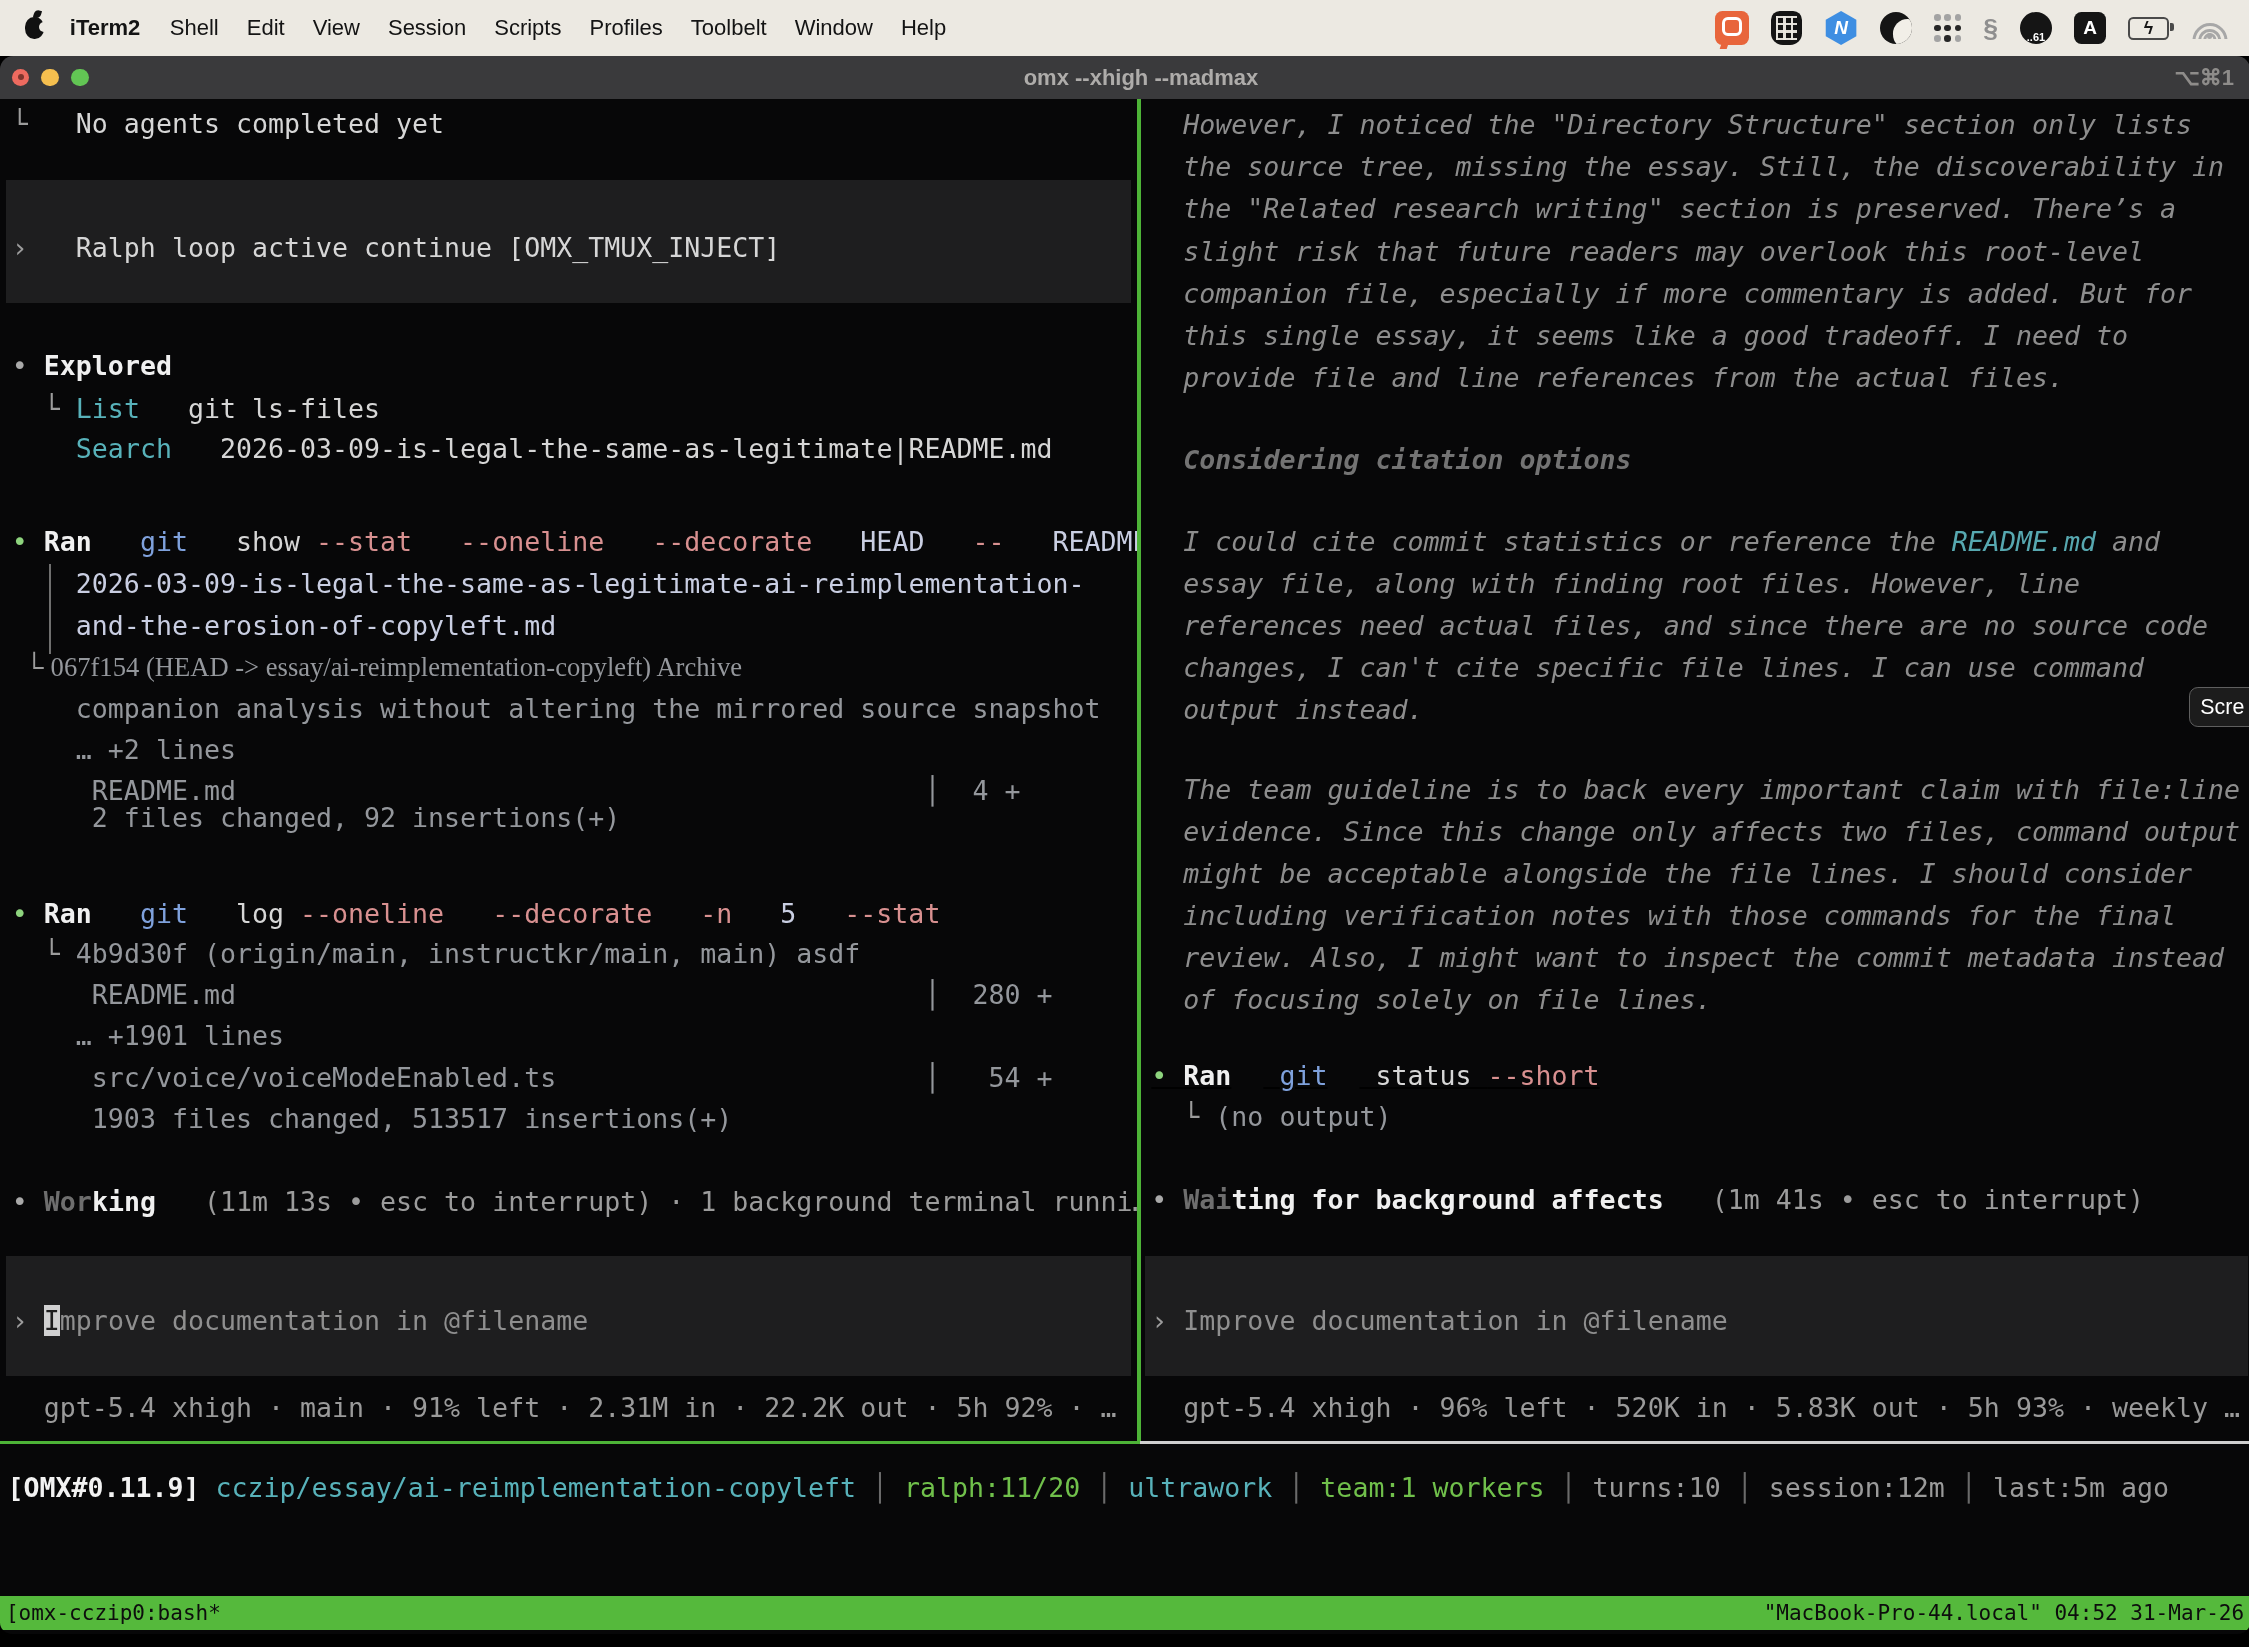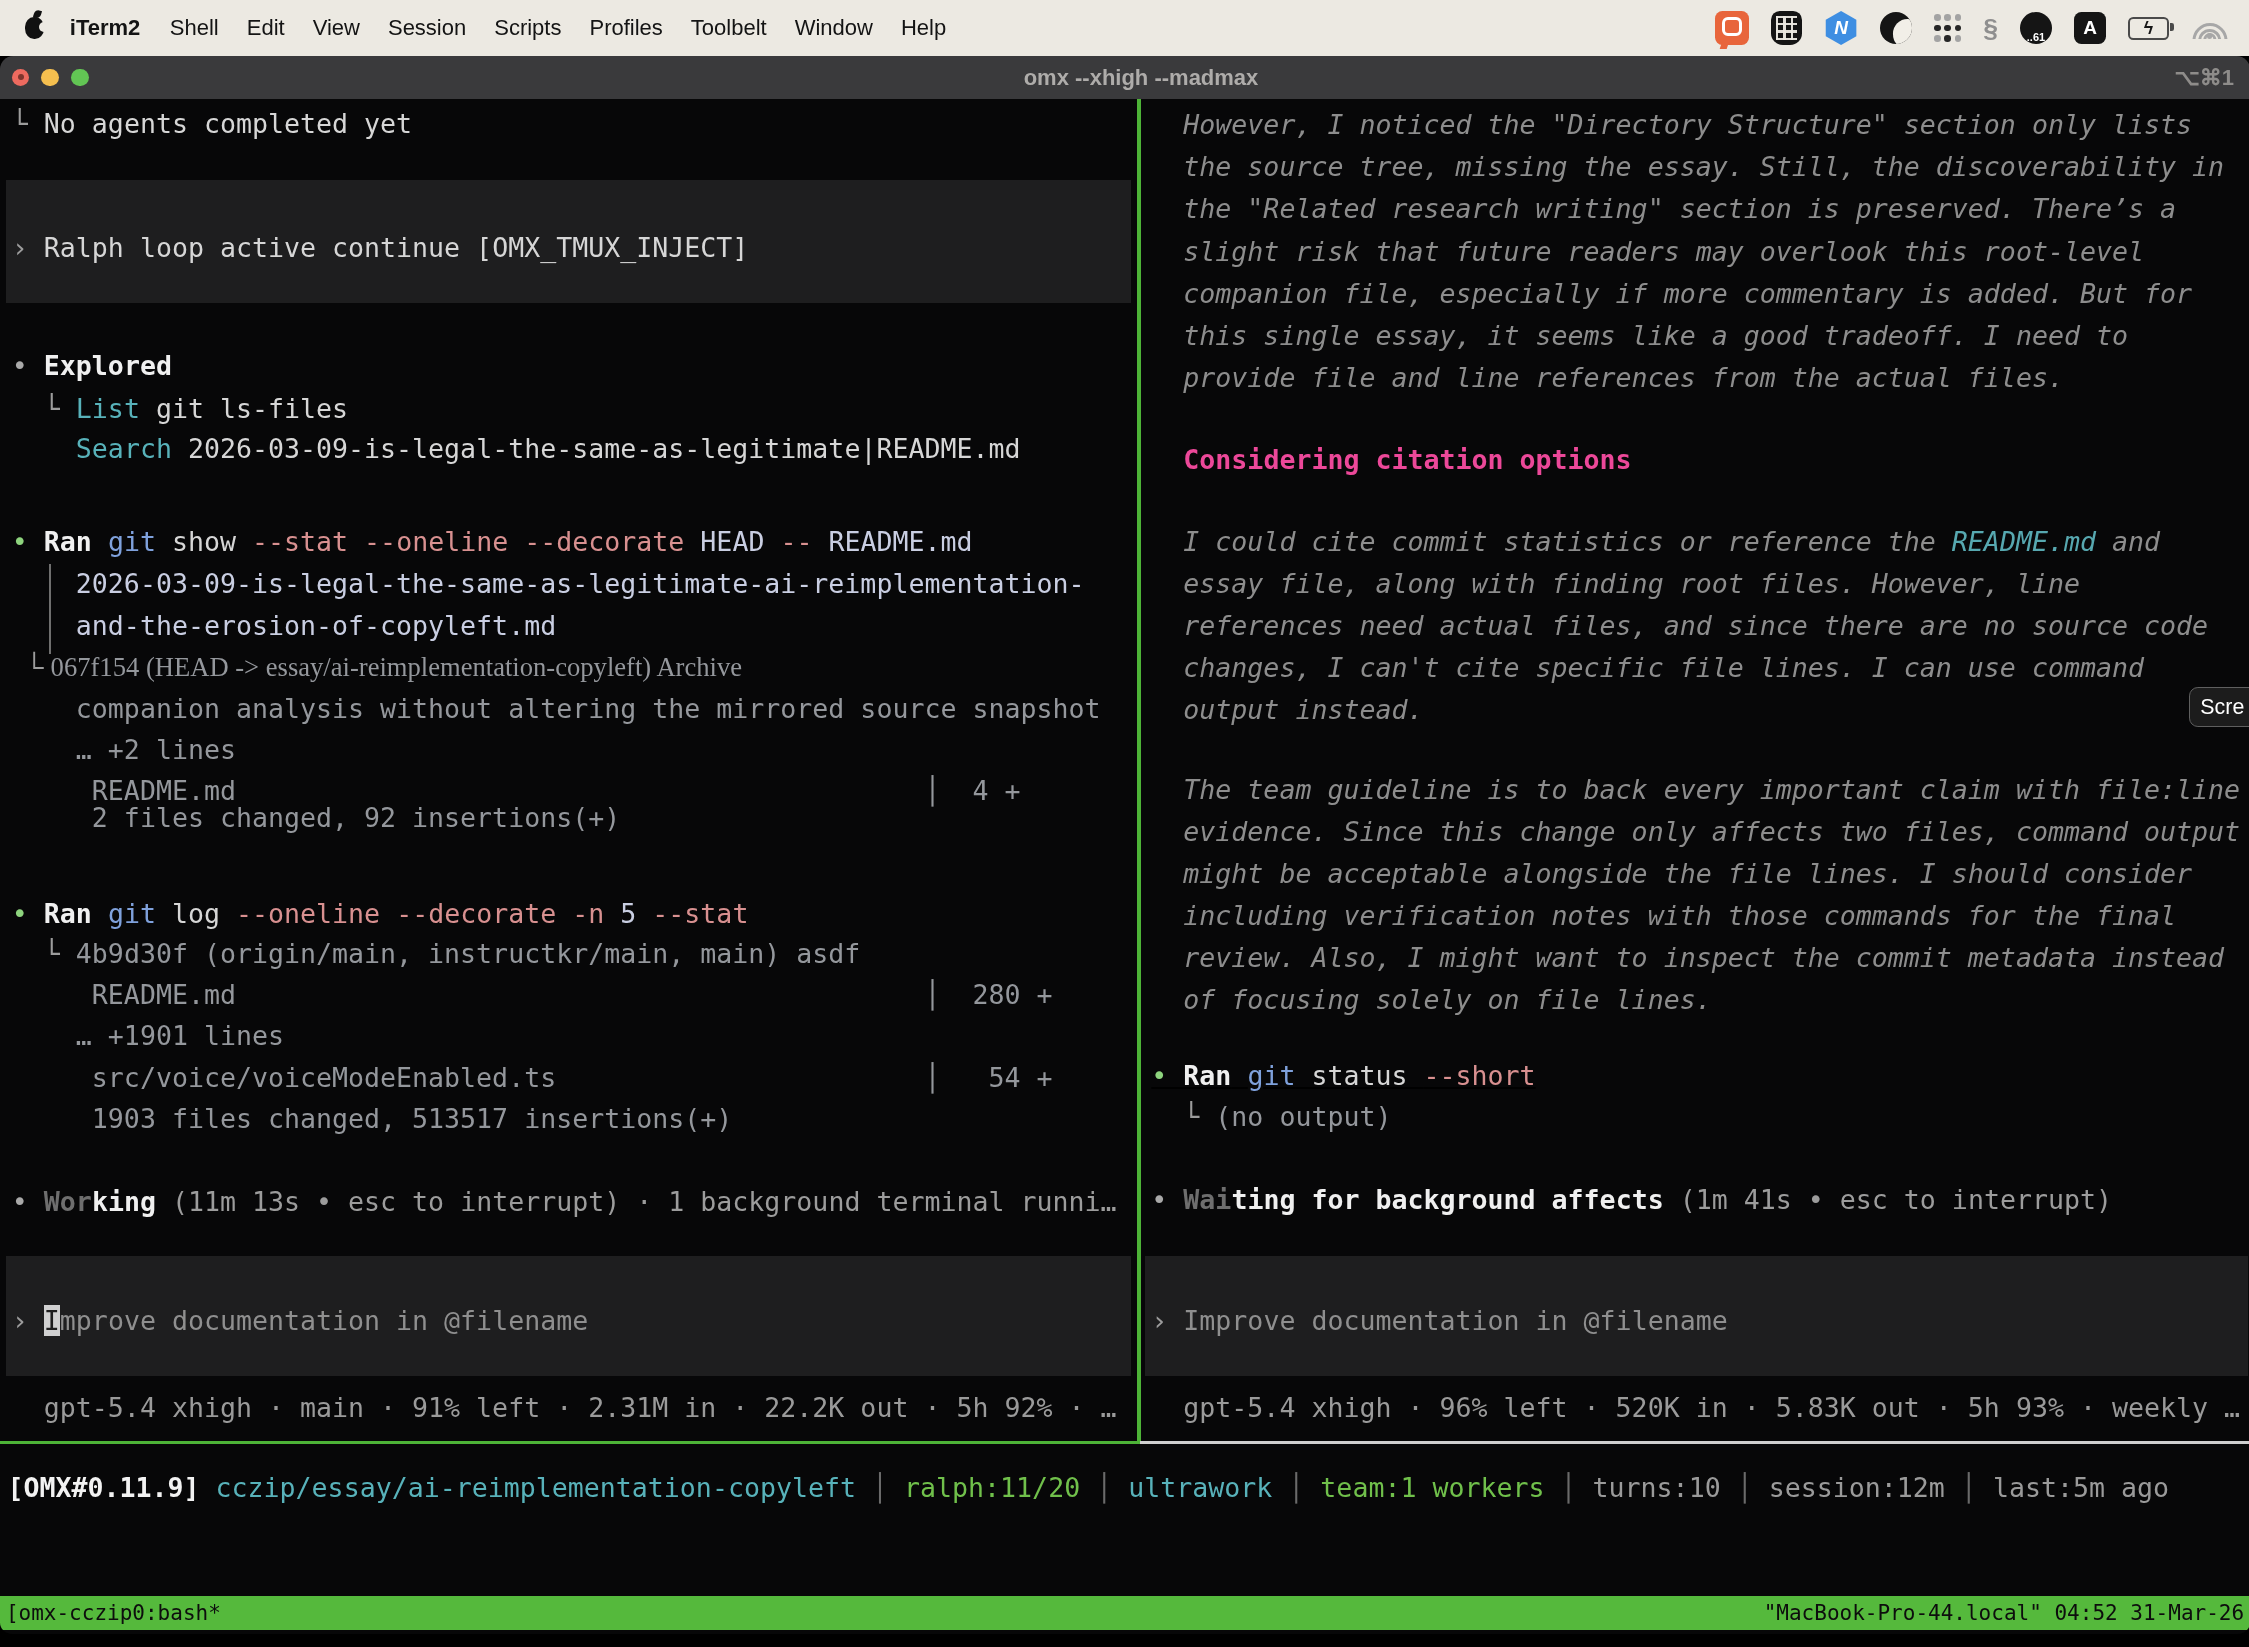--- a/index.html
+++ b/index.html
@@ -70,27 +70,27 @@
   .hl-gray{position:absolute;left:1140px;top:1342px;width:1109px;height:3px;background:#cfcfcf;}
   .omxline{position:absolute;left:7.4px;top:1373px;white-space:pre;font-size:26.6px;line-height:32px;}
   .tmuxbar{position:absolute;left:0;top:1497px;width:2250px;height:34px;background:#55b93c;
     display:flex;align-items:center;font-size:21px;color:#0d0d0d;}
   .tmuxbar .tleft{padding-left:5.9px;white-space:pre;}
   .tmuxbar .tright{margin-left:auto;padding-right:5.9px;white-space:pre;}
   .tooltip{position:absolute;left:2189px;top:588px;width:96px;height:40px;background:#1c1c1c;
     border:1.5px solid #5f5f5f;border-radius:8.9px;color:#fff;font-family:"Liberation Sans",sans-serif;
     font-size:21.4px;display:flex;align-items:center;padding-left:10.3px;box-sizing:border-box;z-index:5;}
   
-  .s-tr{color:#9c9c9c;}  .s-tx{color:#d6d6d6;}
+  .s-tr{color:#9c9c9c;}  .s-tx{color:#d6d6d6;margin-left:32px;}
   .s-b{color:#f0f0f0;font-weight:bold;}  .s-dimb{color:#6e6e6e;font-weight:bold;}
   .s-bg{color:#8ed47e;}  .s-bgr{color:#a9a9a9;}
   .s-blue{color:#7fa1dc;}  .s-flag{color:#d89090;}  .s-file{color:#c9cee2;}
   .s-out{color:#94979c;}  .s-teal{color:#58b2ba;}
   .s-ghost{color:#8f8f8f;}  .s-cur{background:#d0d0d0;color:#1d1d1d;}
-  .s-it{color:#8d8d8d;font-style:italic;}  .s-itb{color:#ec4899;font-weight:bold;}
+  .s-it{color:#8d8d8d;font-style:italic;}  .s-itb{color:#737373;font-style:italic;font-weight:bold;}
   .s-itteal{color:#57a8b0;font-style:italic;}
   .s-stat{color:#9a9a9a;}  .s-wb{color:#f2f2f2;font-weight:bold;}
   .s-grn{color:#70c04b;}  .s-pipe{color:#6a6a6a;}
 </style>
 </head>
 <body>
 
 <div class="menubar">
   <span class="apple"></span>
   <span id="menu-items"><span class="mitem bold">iTerm2</span><span class="mitem">Shell</span><span class="mitem">Edit</span><span class="mitem">View</span><span class="mitem">Session</span><span class="mitem">Scripts</span><span class="mitem">Profiles</span><span class="mitem">Toolbelt</span><span class="mitem">Window</span><span class="mitem">Help</span></span>

